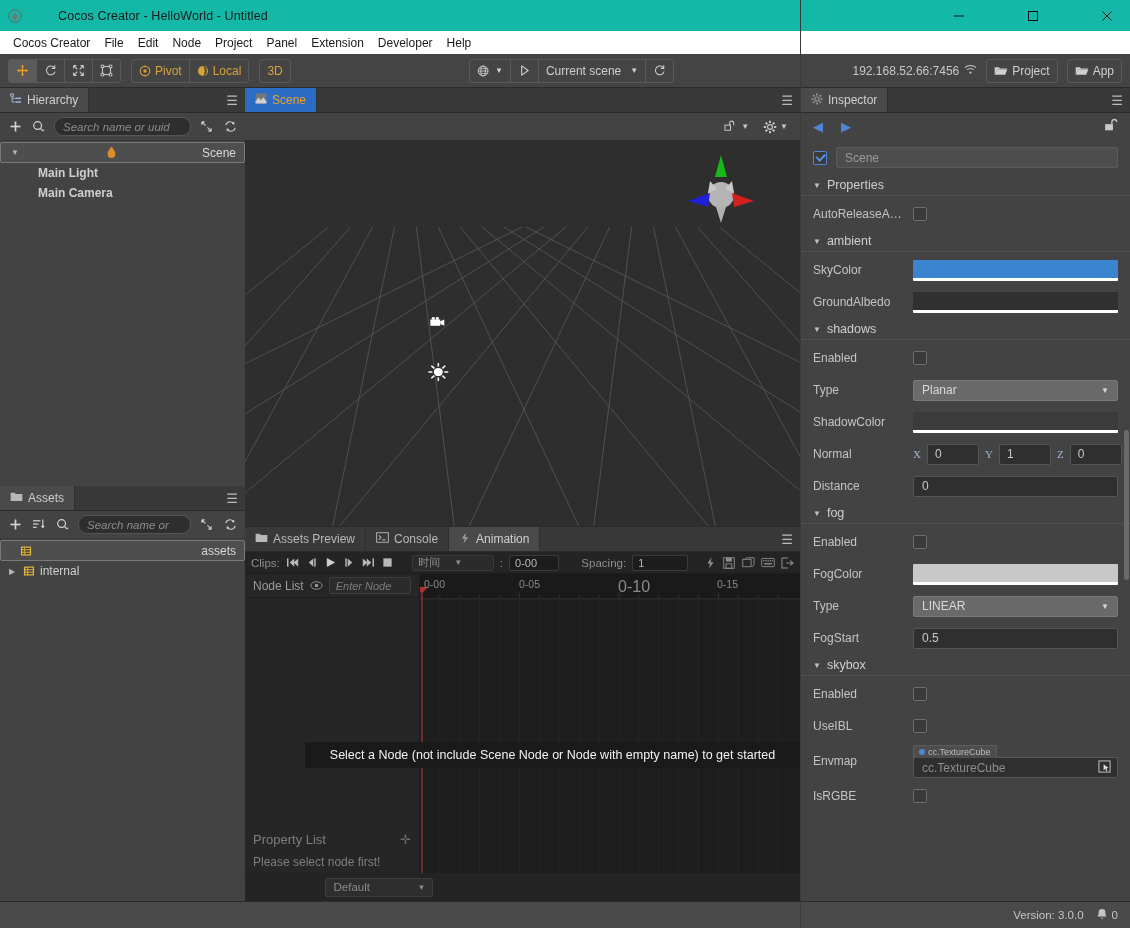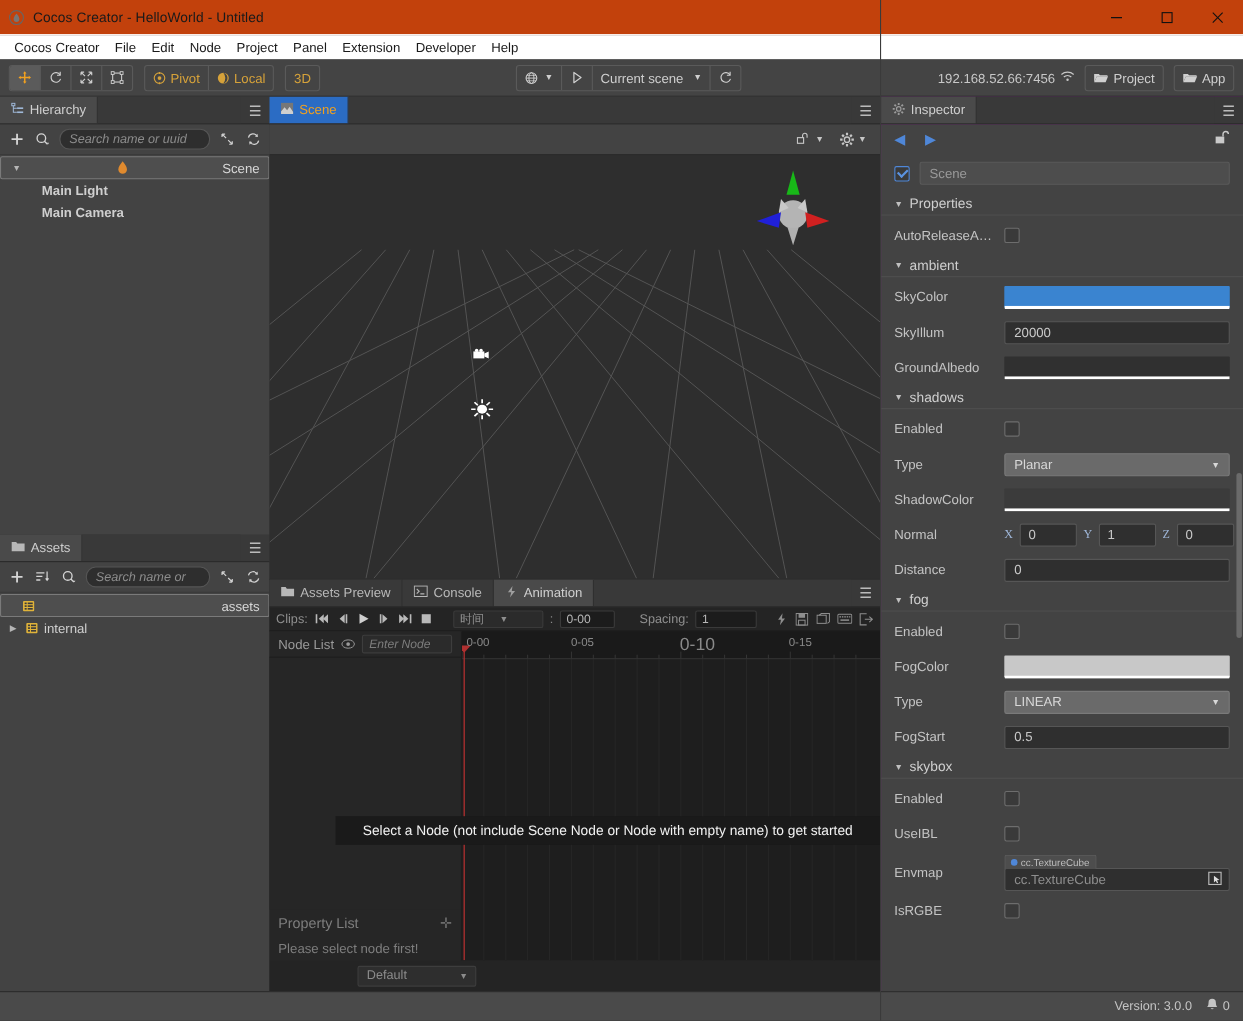--- a/index.html
+++ b/index.html
@@ -9,23 +9,24 @@
     font-size: 12px;
     background: #3c3c3c;
     color: #cccccc;
     overflow: hidden;
     -webkit-font-smoothing: antialiased;
   }
   .app { width: 1130px; height: 928px; display: flex; flex-direction: column; position: relative; }
 
   
   .titlebar {
-    height: 32px; background: #c2410c; color: #1a1a1a;
+    height: 32px; background: #14b8a6; color: #1a1a1a;
     display: flex; align-items: center; flex: 0 0 32px;
     border-bottom: 1px solid #ffffff;
+    gap: 28px;
   }
   .tb-icon { width: 30px; display: flex; align-items: center; justify-content: center; }
   .tb-title { font-size: 12.5px; color: #1a1a1a; letter-spacing: .1px; }
   .tb-spacer { flex: 1; }
   .win-btn {
     width: 46px; height: 32px; display: flex; align-items: center; justify-content: center;
     color: #111; font-size: 13px;
   }
 
   
@@ -893,26 +894,20 @@
           <span class="caret">▼</span>
           <span>ambient</span>
         </div>
         <div class="prop">
           <div class="pl">SkyColor</div>
           <div class="pv">
             <span class="swatch" style="background:#3a84d0;"></span>
           </div>
         </div>
         <div class="prop">
-          <div class="pl">SkyIllum</div>
-          <div class="pv">
-            <span class="field">20000</span>
-          </div>
-        </div>
-        <div class="prop">
           <div class="pl">GroundAlbedo</div>
           <div class="pv">
             <span class="swatch" style="background:#303030;"></span>
           </div>
         </div>
 
         <div class="sec-head">
           <span class="caret">▼</span>
           <span>shadows</span>
         </div>

